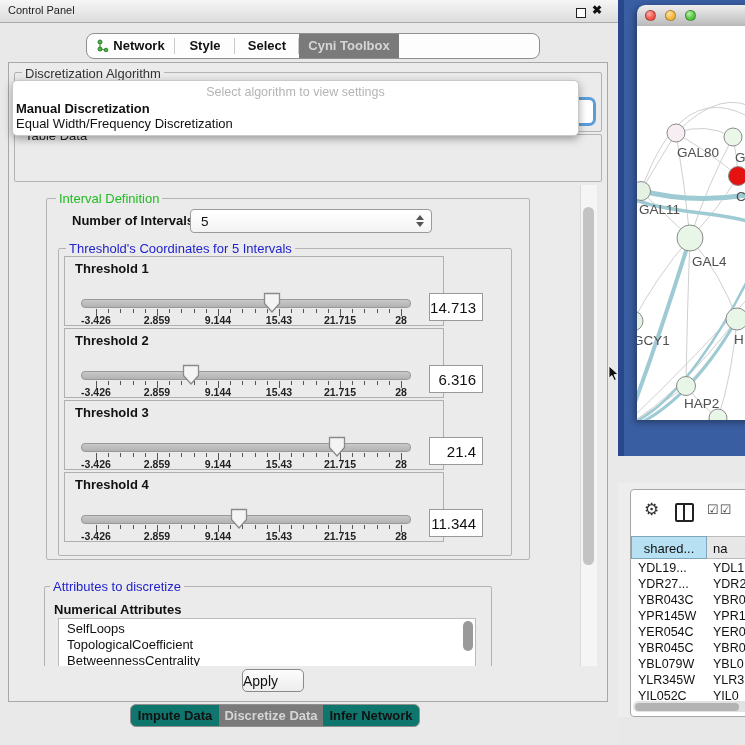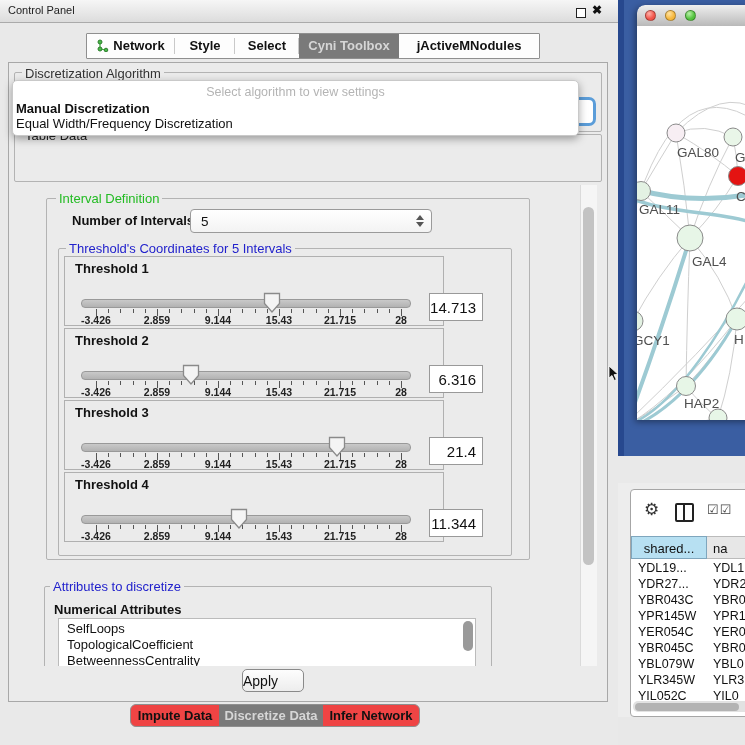--- a/index.html
+++ b/index.html
@@ -7,21 +7,21 @@
         font-family:"Liberation Sans",sans-serif;color:#1a1a1a;}
   .abs{position:absolute;}
   
   #titlebar{left:0;top:0;width:618px;height:22px;background:linear-gradient(#f6f6f6,#dcdcdc);
             border-bottom:1px solid #aaa;}
   #title-text{left:8px;top:4px;font-size:11px;color:#222;}
   #float-icon{left:576px;top:8px;width:8px;height:8px;border:1.5px solid #222;background:#fff;}
   #close-icon{left:592px;top:3px;font-size:12px;font-weight:bold;color:#111;}
   
   #tabstrip{left:86px;top:33px;width:452px;height:24px;background:#fdfdfd;border:1px solid #8f8f8f;
-            border-radius:1px;display:flex;overflow:hidden;align-items:flex-end;}
+            border-radius:8px;display:flex;overflow:hidden;align-items:flex-end;}
   .ttab{height:24px;line-height:24px;font-size:13px;font-weight:bold;text-align:center;
         color:#111;position:relative;box-sizing:border-box;}
   .ttab.sel{background:#7a7a7a;color:#d6d6d6;}
   .ttab .div{position:absolute;right:0;top:4px;height:16px;width:1px;background:#c9c9c9;}
   #net-tab-icon{display:inline-block;vertical-align:-2px;margin-right:4px;}
   
   #outerpanel{left:8px;top:62px;width:600px;height:640px;background:#ebebeb;border:1px solid #a8a8a8;box-sizing:border-box;}
   .groupbox{border:1px solid #b3b3b3;border-radius:2px;}
   .gtitle{position:absolute;font-size:13px;padding:0 3px;background:#ebebeb;white-space:nowrap;}
   .gtitle.green{color:#22bb22;}
@@ -74,21 +74,21 @@
   #attr-group{left:28px;top:401px;width:446px;height:92px;}
   #attr-title{left:34px;top:394px;}
   #attr-header{left:38px;top:417px;font-size:13px;font-weight:bold;color:#111;}
   #attr-list{left:42px;top:433px;width:416px;height:48px;background:#fff;border:1px solid #bbb;overflow:hidden;}
   .attr-item{position:absolute;left:8px;font-size:13px;color:#111;white-space:nowrap;}
   #attr-scroll{position:absolute;right:2px;top:2px;width:10px;height:30px;background:#9a9a9a;border-radius:5px;}
   #apply-btn{left:242px;top:669px;width:62px;height:23px;background:linear-gradient(#fdfdfd,#ededed);
              border:1px solid #8a8a8a;border-radius:5px;font-size:14px;text-align:left;
              line-height:22px;color:#111;box-sizing:border-box;}
   
-  #bottomtabs{left:130px;top:704px;width:288px;height:21px;background:#ef4444;border:1px solid #8f8f8f;
+  #bottomtabs{left:130px;top:704px;width:288px;height:21px;background:#0f766e;border:1px solid #8f8f8f;
               border-radius:6px;display:flex;overflow:hidden;}
   .btab{height:21px;line-height:21px;font-size:13px;font-weight:bold;text-align:center;color:#111;box-sizing:border-box;}
   .btab.sel{background:#7a7a7a;color:#d6d6d6;}
   
   #canvas{left:618px;top:0;width:127px;height:456px;background:#3a5ea2;}
   #canvas-strip{left:618px;top:0;width:6px;height:456px;background:#27488e;}
   #netwin{left:637px;top:5px;width:115px;height:415px;border-top-left-radius:8px;overflow:hidden;
           box-shadow:-2px 2px 6px rgba(0,0,0,.4);}
   #netwin-titlebar{left:0;top:0;width:115px;height:21px;background:linear-gradient(#efefef,#b9b9b9);
                    border-bottom:1px solid #8a8a8a;border-top-left-radius:8px;}
@@ -131,21 +131,20 @@
       <div class="ttab" style="width: 88px;"><svg id="net-tab-icon" width="12" height="13">
           <line x1="3" y1="3" x2="3" y2="10" stroke="#3aa83a" stroke-width="1.2"></line>
           <line x1="3" y1="10" x2="9" y2="11" stroke="#3aa83a" stroke-width="1.2"></line>
           <circle cx="3" cy="3" r="2" fill="#49b849" stroke="#2c7d2c"></circle>
           <circle cx="3" cy="10" r="2" fill="#49b849" stroke="#2c7d2c"></circle>
           <circle cx="9" cy="11" r="1.8" fill="#49b849" stroke="#2c7d2c"></circle>
         </svg><span>Network</span><span class="div"></span></div>
       <div class="ttab" style="width: 60px;"><span>Style</span><span class="div"></span></div>
       <div class="ttab" style="width: 64px;"><span>Select</span><span class="div"></span></div>
       <div class="ttab sel" style="width: 100px;"><span>Cyni Toolbox</span></div>
-      <div class="ttab" style="width: 140px;"><span>jActiveMNodules</span></div>
     </div>
 
   <div class="abs" id="outerpanel"></div>
 
   <div class="abs groupbox" id="disc-group"></div>
   <div class="abs gtitle dark" id="disc-title">Discretization Algorithm</div>
   <div class="abs" id="algo-combo-remnant"></div>
 
   <div class="abs" id="algo-popup">
     <div class="abs" id="algo-placeholder">Select algorithm to view settings</div>

